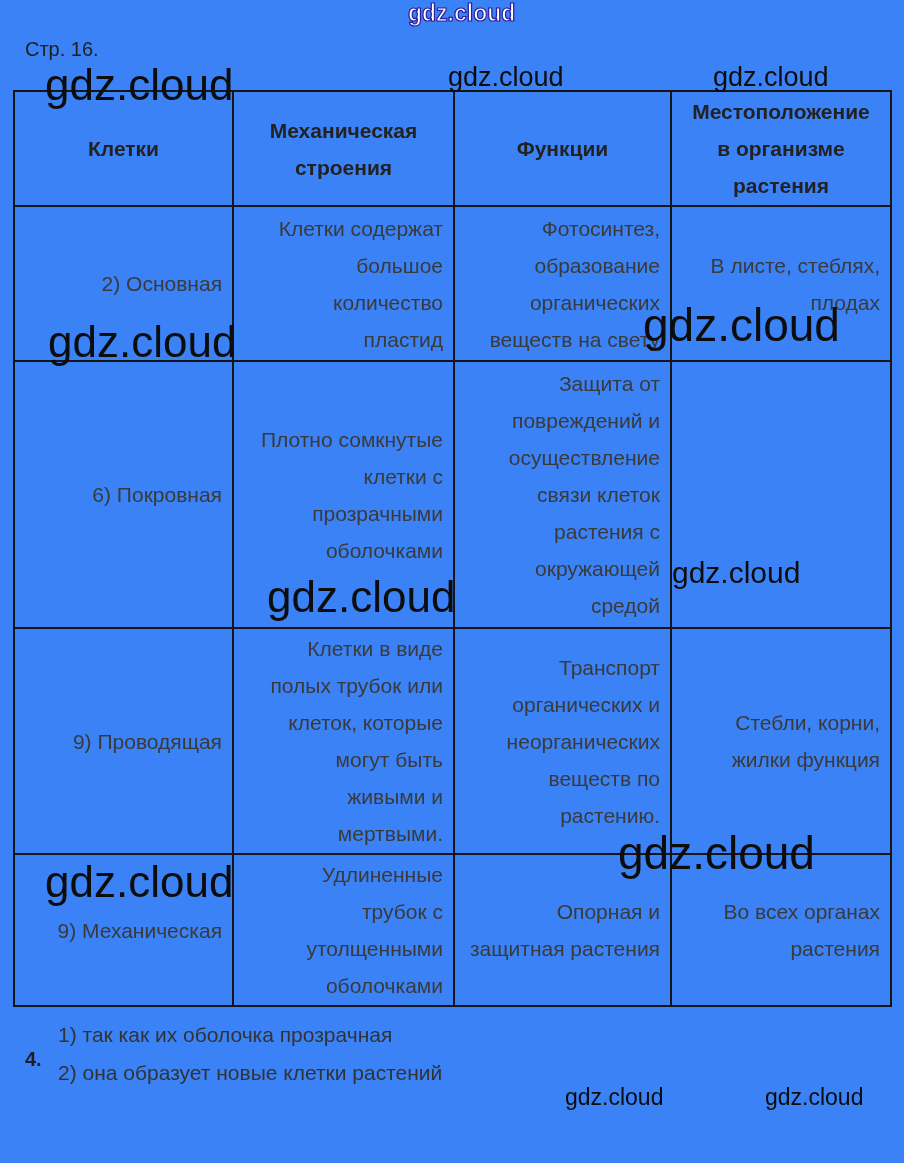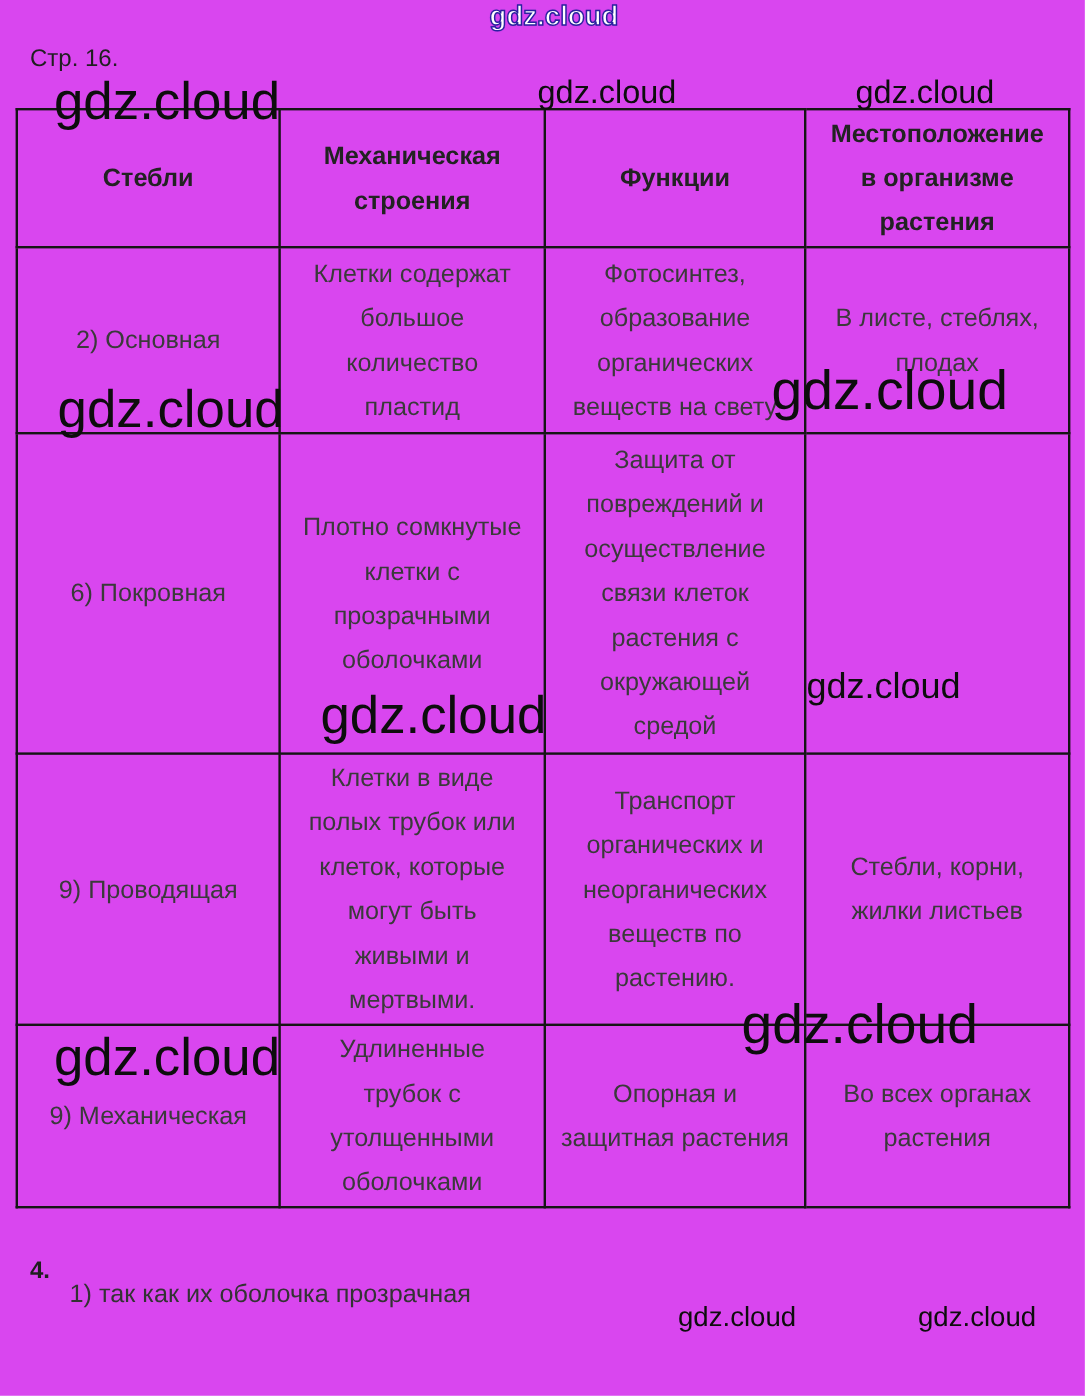--- a/index.html
+++ b/index.html
@@ -4,21 +4,21 @@
 <style>
   html, body { margin: 0; padding: 0; }
   body {
     font-family: "Liberation Sans", sans-serif;
     background: #ffffff;
   }
   .page {
     position: relative;
     width: 904px;
     height: 1163px;
-    background: #d946ef;
+    background: #3b82f6;
     overflow: hidden;
   }
 
   
   .wm {
     position: absolute;
     color: #0d0d0d;
     white-space: nowrap;
     line-height: 1;
     z-index: 5;
@@ -48,21 +48,21 @@
   }
   .section-number {
     position: absolute;
     left: 25px; top: 1048px;
     font-size: 20px;
     font-weight: bold;
     color: #1f1f1f;
   }
   .answers {
     position: absolute;
-    left: 58px; top: 1060px;
+    left: 58px; top: 1016px;
     font-size: 21px;
     color: #333333;
   }
   .answer-line {
     line-height: 38px;
     white-space: nowrap;
   }
 
   
   table.main-table {
@@ -82,21 +82,21 @@
     overflow: hidden;
   }
   table.main-table th {
     font-weight: bold;
     color: #222222;
     text-align: center;
     padding: 0 4px;
   }
   table.main-table td {
     color: #3a3a3a;
-    text-align: center;
+    text-align: right;
     padding: 0 10px;
   }
 </style>
 </head>
 <body>
 
 <div class="page">
 
   <span class="wm wm-outline" style="left:408px; top:2px;">gdz.cloud</span>
   <span class="wm wm-lg" style="left:45px;  top:63px;">gdz.cloud</span>
@@ -115,21 +115,21 @@
 
   <table class="main-table">
     <colgroup>
       <col style="width:219px">
       <col style="width:221px">
       <col style="width:217px">
       <col style="width:220px">
     </colgroup>
     <thead>
       <tr style="height:115px;">
-        <th>Стебли</th>
+        <th>Клетки</th>
         <th>Механическая
 строения</th>
         <th>Функции</th>
         <th>Местоположение
 в организме
 растения</th>
       </tr>
     </thead>
     <tbody>
       <tr style="height:155px;">
@@ -167,34 +167,35 @@
 клеток, которые
 могут быть
 живыми и
 мертвыми.</td>
         <td>Транспорт
 органических и
 неорганических
 веществ по
 растению.</td>
         <td>Стебли, корни,
-жилки листьев</td>
+жилки функция</td>
       </tr>
       <tr style="height:152px;">
         <td>9) Механическая</td>
         <td>Удлиненные
 трубок с
 утолщенными
 оболочками</td>
         <td>Опорная и
 защитная растения</td>
         <td>Во всех органах
 растения</td>
       </tr>
     </tbody>
   </table>
 
   <div class="section-number">4.</div>
   <div class="answers">
     <div class="answer-line">1) так как их оболочка прозрачная</div>
+    <div class="answer-line">2) она образует новые клетки растений</div>
   </div>
 
 </div>
 
 </body></html>

